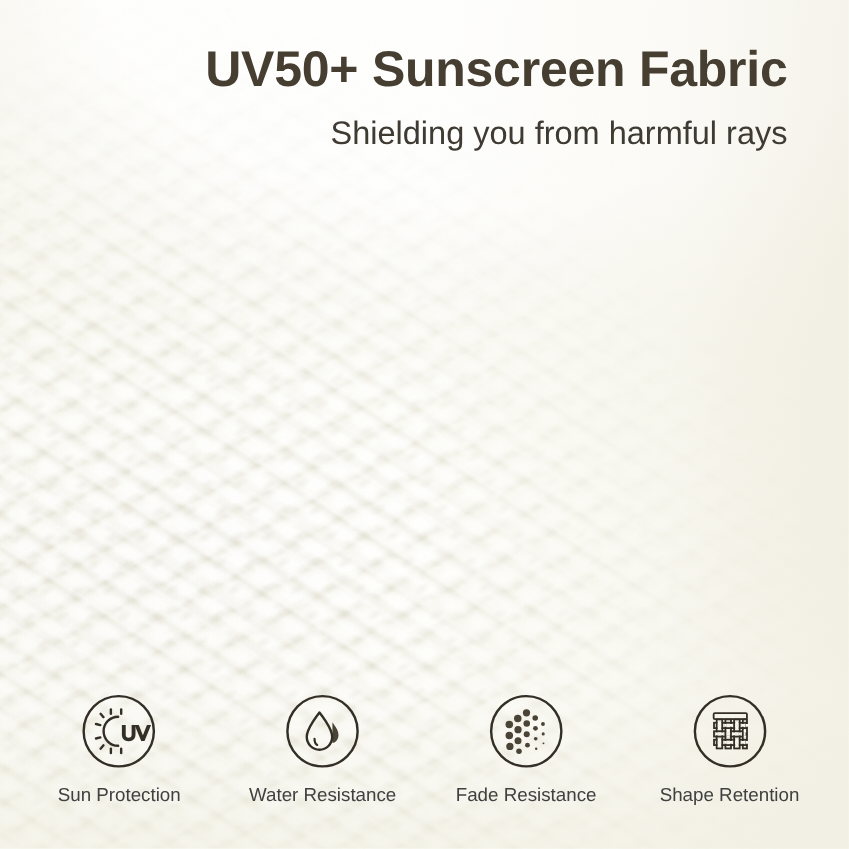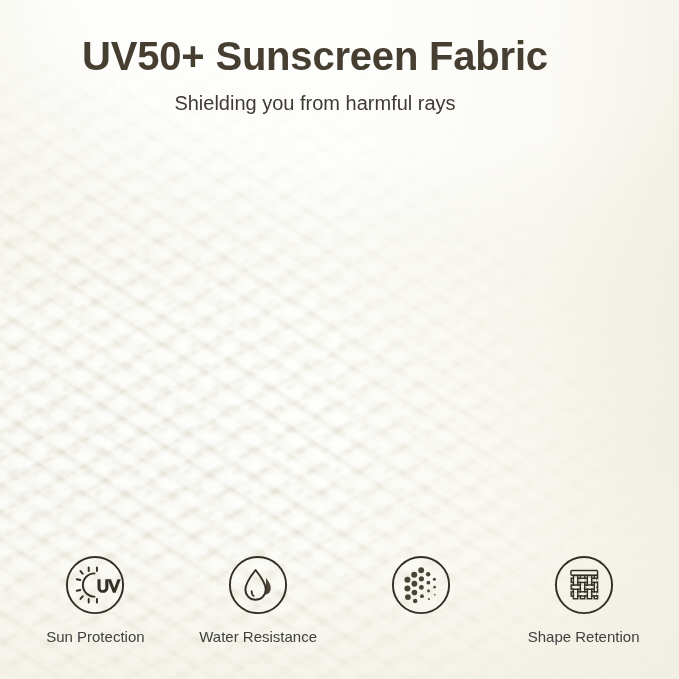--- a/index.html
+++ b/index.html
@@ -131,35 +131,35 @@
     inset: 0;
     background: linear-gradient(120deg, rgba(232,229,212,0.30) 0%, rgba(255,255,255,0) 55%);
   }
 
   
   .header {
     position: absolute;
     left: 0;
     top: 34px;
     width: 630px;
-    text-align: center;
+    text-align: right;
     z-index: 5;
   }
   .title {
     margin: 0;
     font-size: 40px;
     font-weight: 700;
     letter-spacing: -0.2px;
     color: #453e31;
     line-height: 1.1;
     font-family: "Liberation Sans", sans-serif;
   }
   .subtitle {
     margin: 13px 0 0 0;
-    font-size: 20px;
+    font-size: 26px;
     font-weight: 400;
     color: #3f3a32;
     line-height: 1.2;
     font-family: "Liberation Sans", sans-serif;
   }
 
   
   .features {
     position: absolute;
     left: 0;
@@ -266,20 +266,21 @@
           <circle cx="33.0" cy="43.5" r="2.0"></circle>
           <circle cx="39.4" cy="21.0" r="2.3"></circle>
           <circle cx="39.6" cy="29.6" r="2.0"></circle>
           <circle cx="39.8" cy="38.2" r="1.5"></circle>
           <circle cx="40.2" cy="46.4" r="1.0"></circle>
           <circle cx="45.8" cy="26.0" r="1.6"></circle>
           <circle cx="46.0" cy="34.2" r="1.3"></circle>
           <circle cx="46.2" cy="42.0" r="0.8"></circle>
         </g>
       </svg>
+      <div class="feature-label">Fade Resistance</div>
     </div>
 
     <div class="feature">
       <svg class="feature-icon" viewBox="0 0 64 64">
         <circle cx="32" cy="32" r="29" fill="none" stroke="#332e26" stroke-width="2"></circle>
 
         <rect x="18.5" y="17.0" width="27.5" height="5.0" rx="1" fill="none" stroke="#332e26" stroke-width="1.5"></rect>
 
         <g fill="none" stroke="#332e26" stroke-width="1.5">
           <rect x="21.0" y="22.2" width="4.6" height="24.0"></rect>

